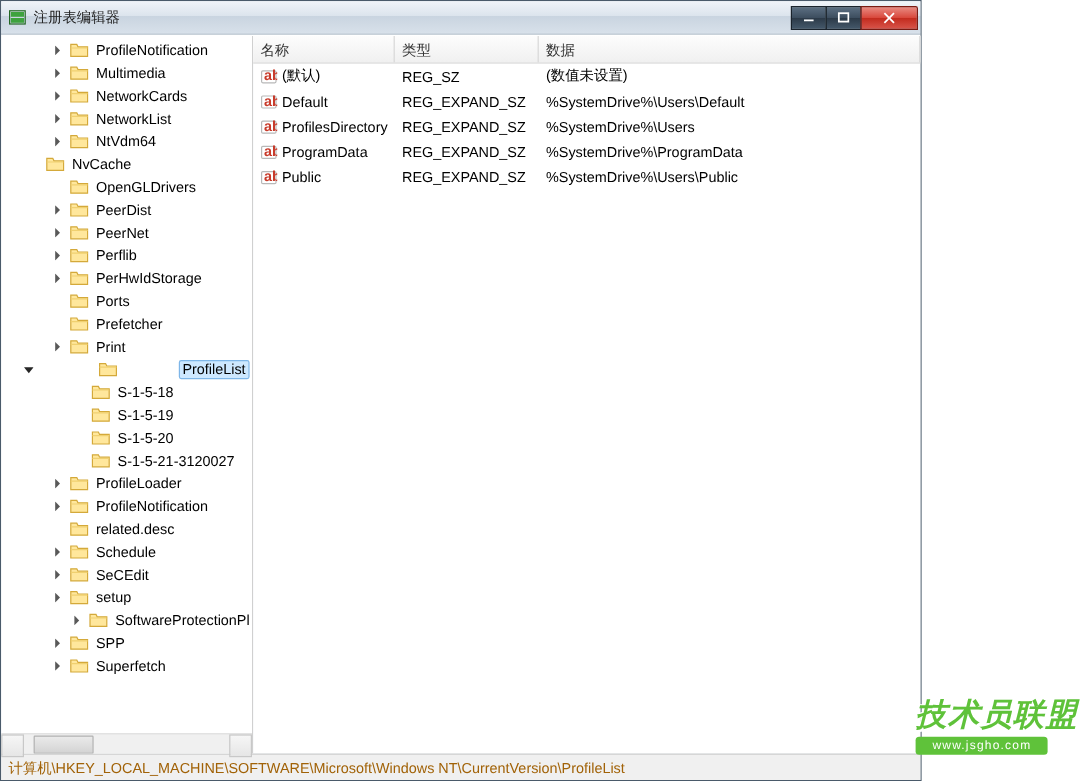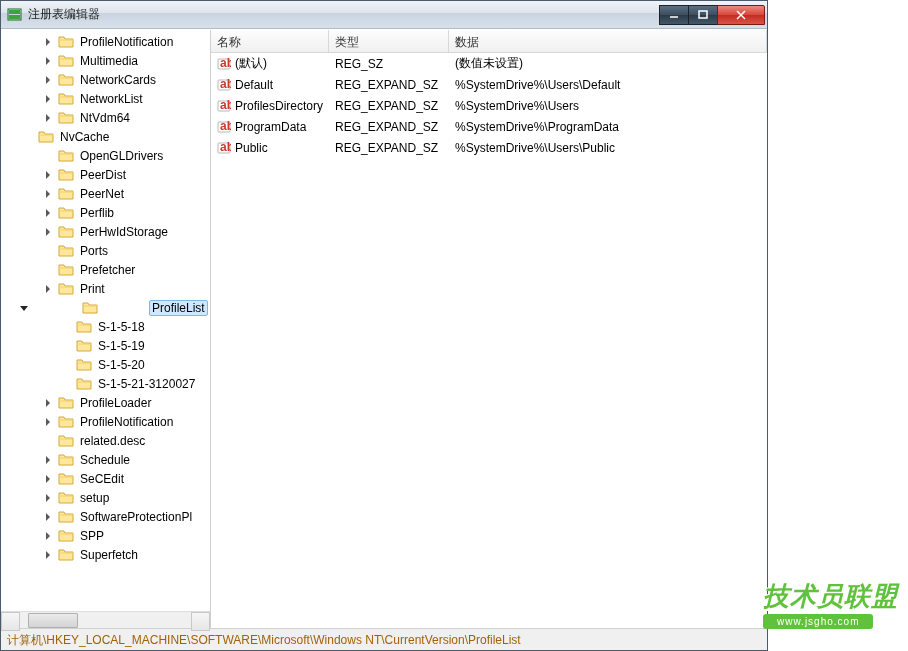--- a/index.html
+++ b/index.html
@@ -411,21 +411,21 @@
                 <svg width="8" height="8" viewBox="0 0 8 8">
                   <path d="M2 0 L6 4 L2 8 Z"></path>
                 </svg>
               </span>
               <span class="folder-icon"><svg viewBox="0 0 16 14" width="16" height="14">
                   <path d="M1 3 L1 12 L15 12 L15 4 L7 4 L6 2 L1 2 Z" fill="#ffe79c" stroke="#d4a93a"></path>
                   <path d="M1 5 L15 5" stroke="#f0d070"></path>
                 </svg></span>
               <span class="tree-label">setup</span>
             </div>
-            <div class="tree-row" style="padding-left: 40px; align-items: center;">
+            <div class="tree-row" style="padding-left: 56px; align-items: center;">
               <span class="expander">
                 <svg width="8" height="8" viewBox="0 0 8 8">
                   <path d="M2 0 L6 4 L2 8 Z"></path>
                 </svg>
               </span>
               <span class="folder-icon"><svg viewBox="0 0 16 14" width="16" height="14">
                   <path d="M1 3 L1 12 L15 12 L15 4 L7 4 L6 2 L1 2 Z" fill="#ffe79c" stroke="#d4a93a"></path>
                   <path d="M1 5 L15 5" stroke="#f0d070"></path>
                 </svg></span>
               <span class="tree-label">SoftwareProtectionPl</span>

